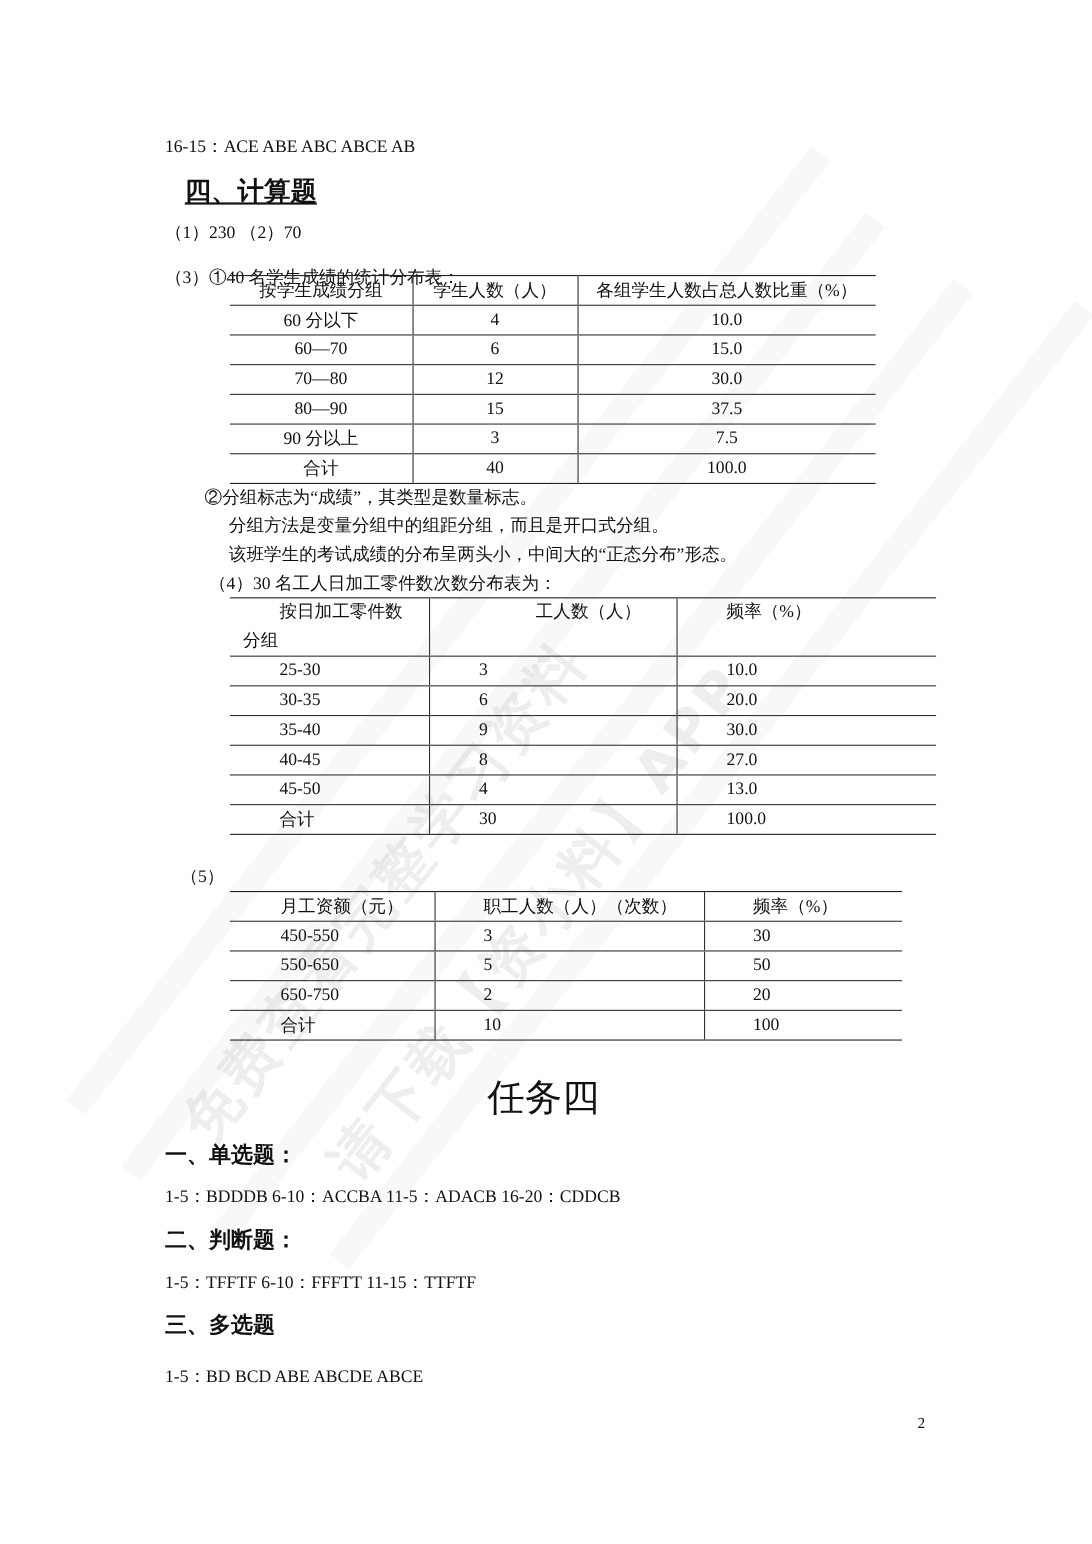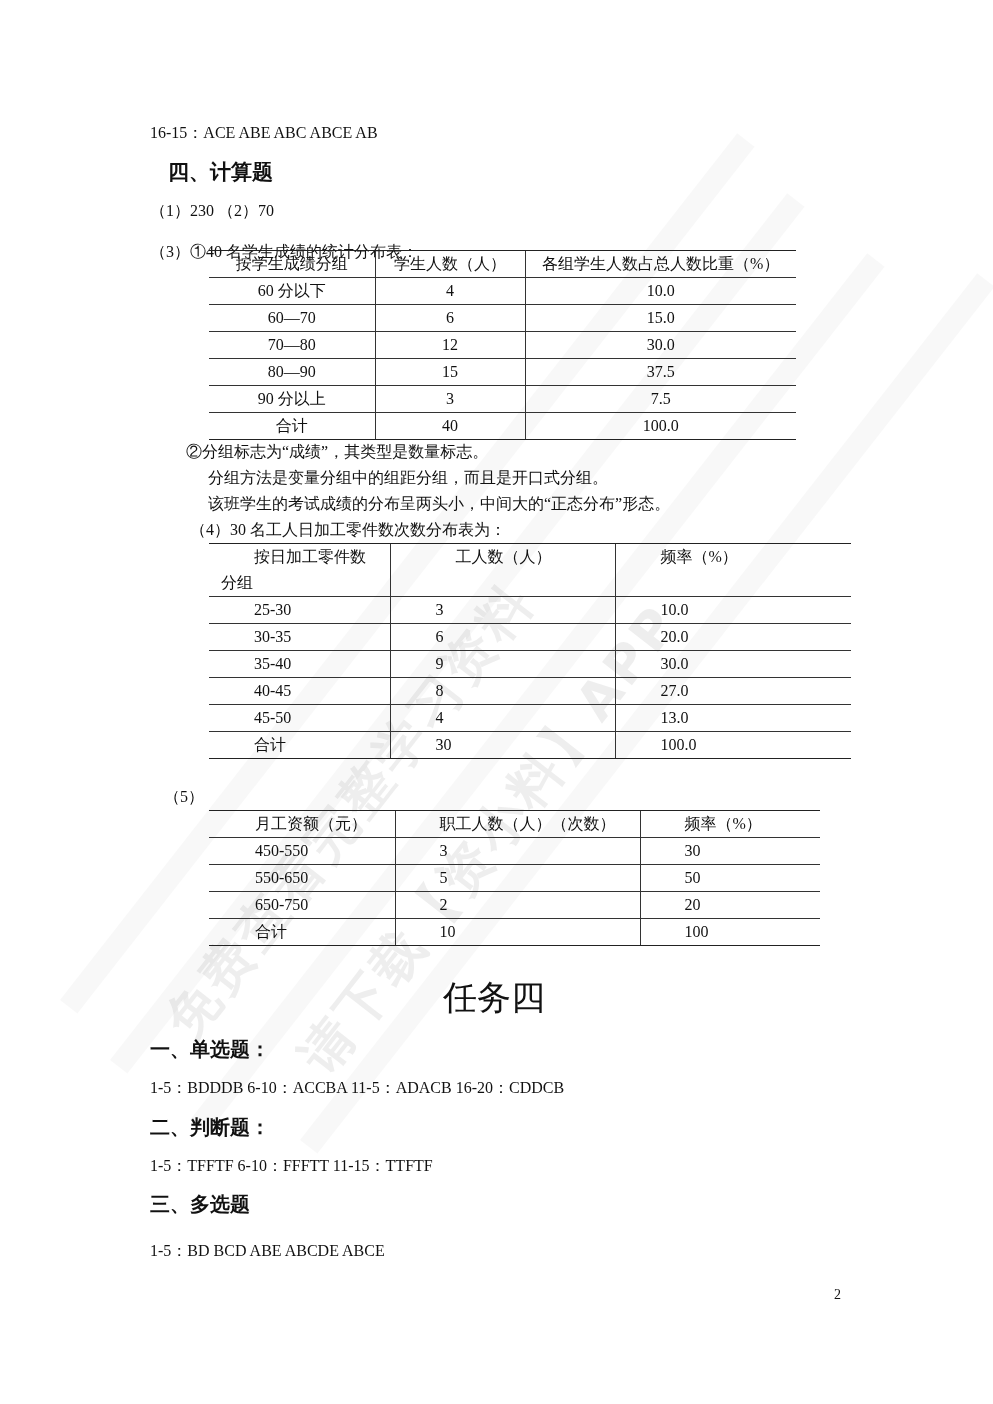--- a/index.html
+++ b/index.html
@@ -2,21 +2,21 @@
 <html><head>
 <meta charset="utf-8">
 <style>
   html, body { margin: 0; padding: 0; background: #ffffff; }
   body {
     width: 993px; height: 1404px; position: relative; overflow: hidden;
     font-family: "Liberation Serif", "DejaVu Serif", serif; color: #111;
   }
   .abs { position: absolute; white-space: nowrap; }
   .line { font-size: 16px; }
-  .h-sec { font-family: "DejaVu Sans", sans-serif; font-weight: bold; font-size: 21px; }
+  .h-sec { font-family: "DejaVu Sans", sans-serif; font-weight: bold; font-size: 24px; text-decoration: underline; }
   .h-sec2 { font-family: "DejaVu Sans", sans-serif; font-weight: bold; font-size: 20px; }
   .title { font-family: "DejaVu Sans", sans-serif; font-size: 34px; font-weight: normal; }
   table { border-collapse: collapse; position: absolute; font-size: 16px; }
   td { padding: 0; height: 26px; }
   .t1 td { border-top: 1px solid #333; border-bottom: 1px solid #333; text-align: center; }
   .t1 td + td { border-left: 1px solid #333; }
   .t1 tr:first-child td { border-top: 1.5px solid #222; }
   .t1 tr:last-child td { border-bottom: 1.5px solid #222; }
   .t2 td { border-top: 1px solid #333; border-bottom: 1px solid #333; text-align: left; }
   .t2 td + td { border-left: 1px solid #333; }
@@ -109,21 +109,21 @@
       <col style="width:181px">
       <col style="width:225px">
       <col style="width:236px">
     </colgroup>
   <tbody>
       <tr>
     <td style="height:52px; vertical-align:top; line-height:26px;">
       <div style="padding-left:45px;">按日加工零件数</div>
       <div style="padding-left:12px;">分组</div>
     </td>
-    <td style="vertical-align:top; line-height:26px; padding-left:65px;">工人数（人）</td>
+    <td style="vertical-align:top; line-height:26px; padding-left:65px;text-align:center;">工人数（人）</td>
     <td style="vertical-align:top; line-height:26px; padding-left:45px;">频率（%）</td>
   </tr>
   <tr>
     <td style="padding-left:45px;">25-30</td>
     <td style="padding-left:45px;">3</td>
     <td style="padding-left:45px;">10.0</td>
   </tr>
   <tr>
     <td style="padding-left:45px;">30-35</td>
     <td style="padding-left:45px;">6</td>

